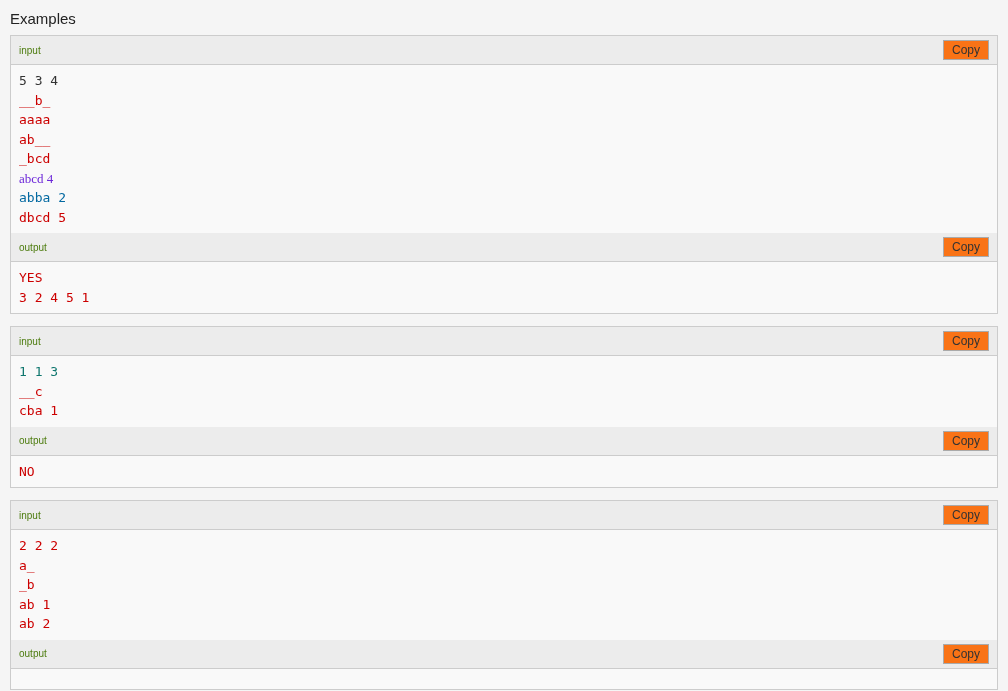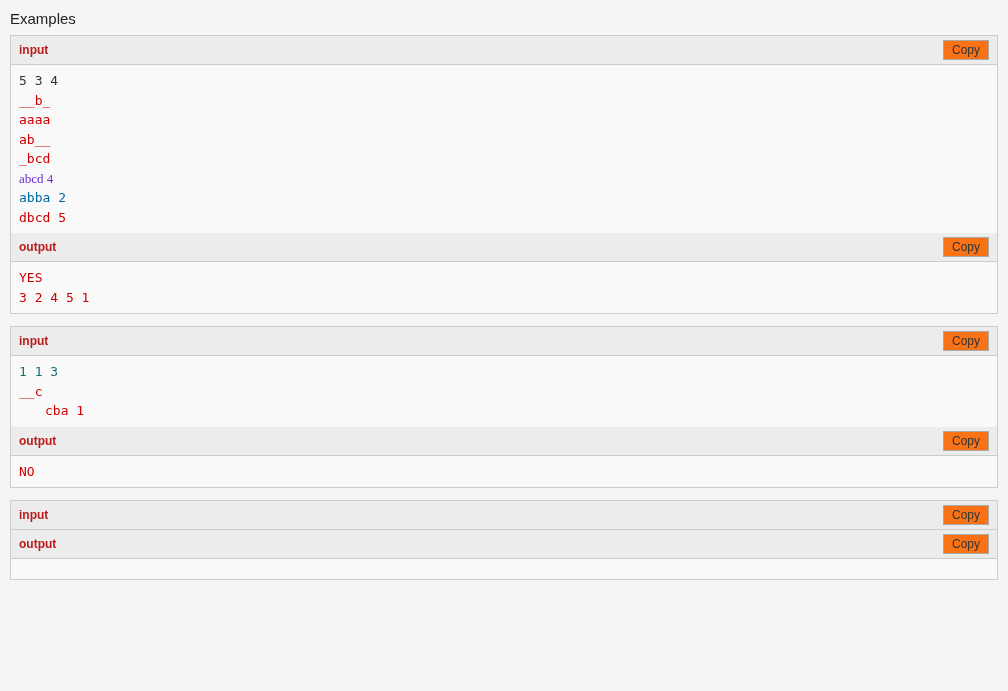--- a/index.html
+++ b/index.html
@@ -32,23 +32,23 @@
     .section-header {
       display: flex;
       align-items: center;
       justify-content: space-between;
       background: #ececec;
       border-bottom: 1px solid #ccc;
       padding: 4px 8px;
     }
 
     .section-label {
-      font-weight: bold;
-      font-size: 12px;
-      color: #b91c1c;
+      font-weight: normal;
+      font-size: 10px;
+      color: #4d7c0f;
     }
 
     .copy-button {
       padding: 2px 8px;
       font-size: 12px;
       background: #f97316;
       border: 1px solid #aaa;
       cursor: pointer;
       color: #333;
     }
@@ -94,34 +94,41 @@
       </div>
     </div>
     <div class="example-block">
       <div class="section-header">
         <span class="section-label">input</span>
         <button class="copy-button">Copy</button>
       </div>
       <div class="section-content">
         <div style="color: #0f766e;">1 1 3</div>
         <div style="color: rgb(204, 0, 0);">__c</div>
-        <div style="color: rgb(204, 0, 0); margin-left: 26px;">cba 1</div>
+        <div style="color: rgb(204, 0, 0);">cba 1</div>
       </div>
       <div class="section-header">
         <span class="section-label">output</span>
         <button class="copy-button">Copy</button>
       </div>
       <div class="section-content">
         <div style="color: rgb(204, 0, 0);">NO</div>
       </div>
     </div>
     <div class="example-block">
       <div class="section-header">
         <span class="section-label">input</span>
         <button class="copy-button">Copy</button>
       </div>
+      <div class="section-content">
+        <div style="color: rgb(204, 0, 0);">2 2 2</div>
+        <div style="color: rgb(204, 0, 0);">a_</div>
+        <div style="color: rgb(204, 0, 0);">_b</div>
+        <div style="color: rgb(204, 0, 0);">ab 1</div>
+        <div style="color: rgb(204, 0, 0);">ab 2</div>
+      </div>
       <div class="section-header">
         <span class="section-label">output</span>
         <button class="copy-button">Copy</button>
       </div>
       <div class="section-content"></div>
     </div>
   </div>
 
 </body></html>

